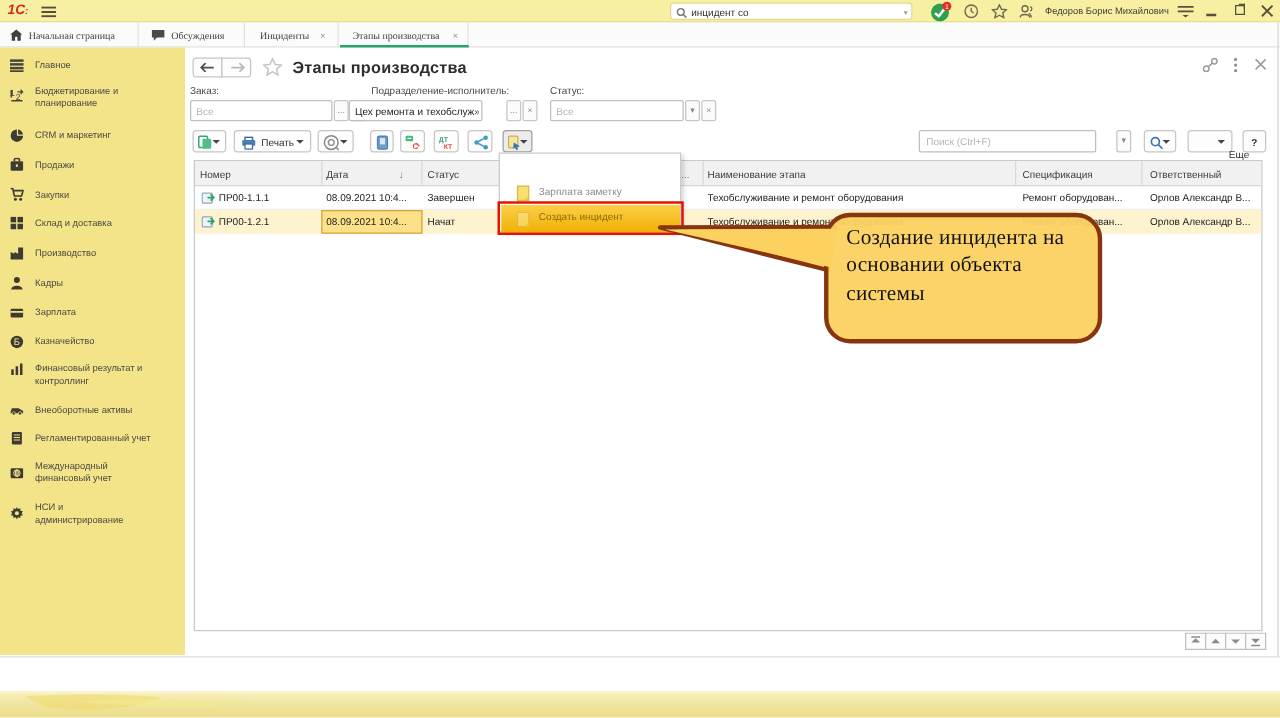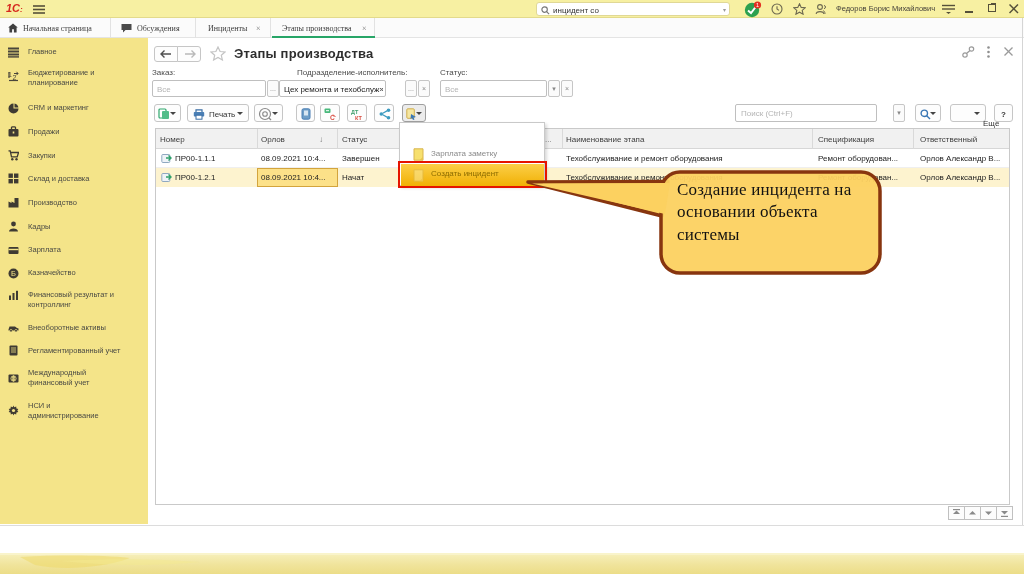--- a/index.html
+++ b/index.html
@@ -353,21 +353,21 @@
     <span style="position:absolute; left:6px; top:14px;margin-left:26px;">Ещё</span>
     <span class="caret" style="position:absolute; right:5px; top:7px;"></span>
   </div>
   <div class="btn" style="left:994px; top:104px; width:19px; height:18px; font-weight:bold;">
       <span style="position:absolute; left:6px; top:5px;">?</span>
     </div>
 
   <div class="abs" id="tbl">
     <div id="thead">
       <span class="th" style="left:4px;">Номер</span>
-      <span class="th" style="left:105px;">Орлов</span>
+      <span class="th" style="left:105px;">Дата</span>
       <span class="th" style="left:163px; color:#777;">↓</span>
       <span class="th" style="left:186px;">Статус</span>
       <span class="th" style="left:389px; color:#777;">...</span>
       <span class="th" style="left:410px;">Наименование этапа</span>
       <span class="th" style="left:662px;">Спецификация</span>
       <span class="th" style="left:764px;">Ответственный</span>
       <div class="col-sep" style="left:101px;"></div>
       <div class="col-sep" style="left:181px;"></div>
       <div class="col-sep" style="left:243px;"></div>
       <div class="col-sep" style="left:406px;"></div>

